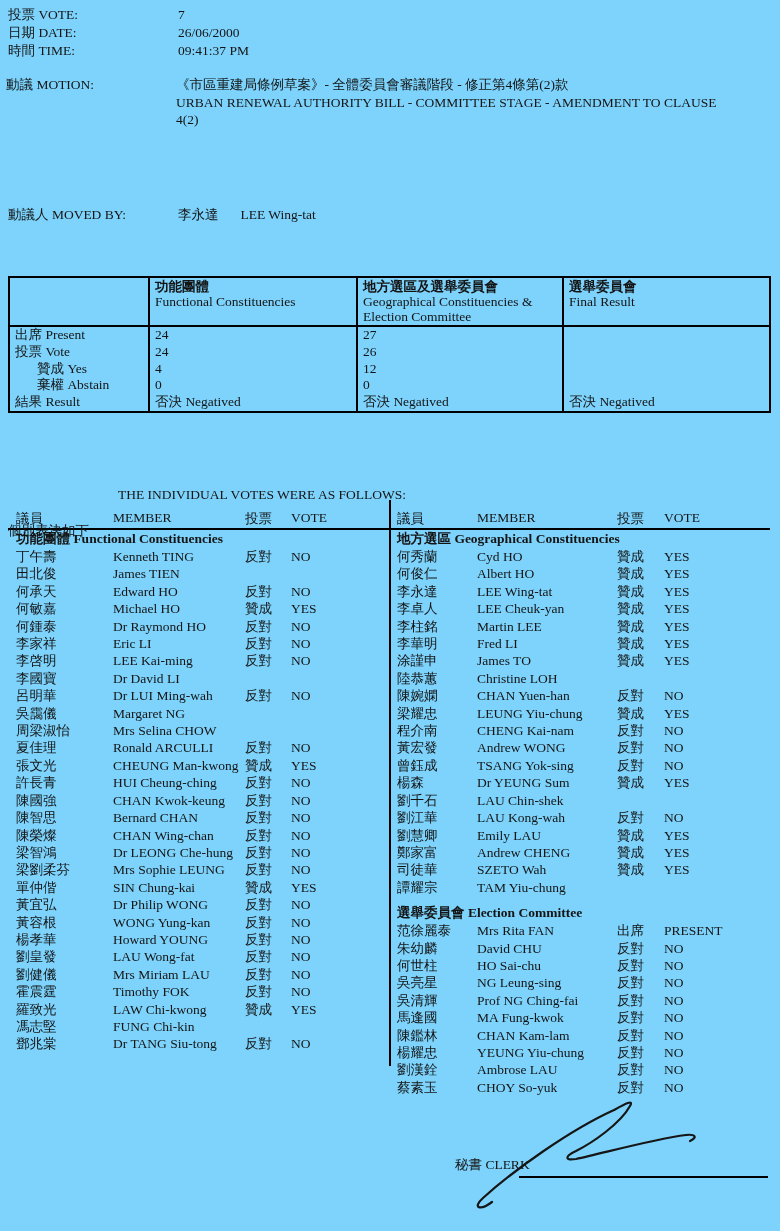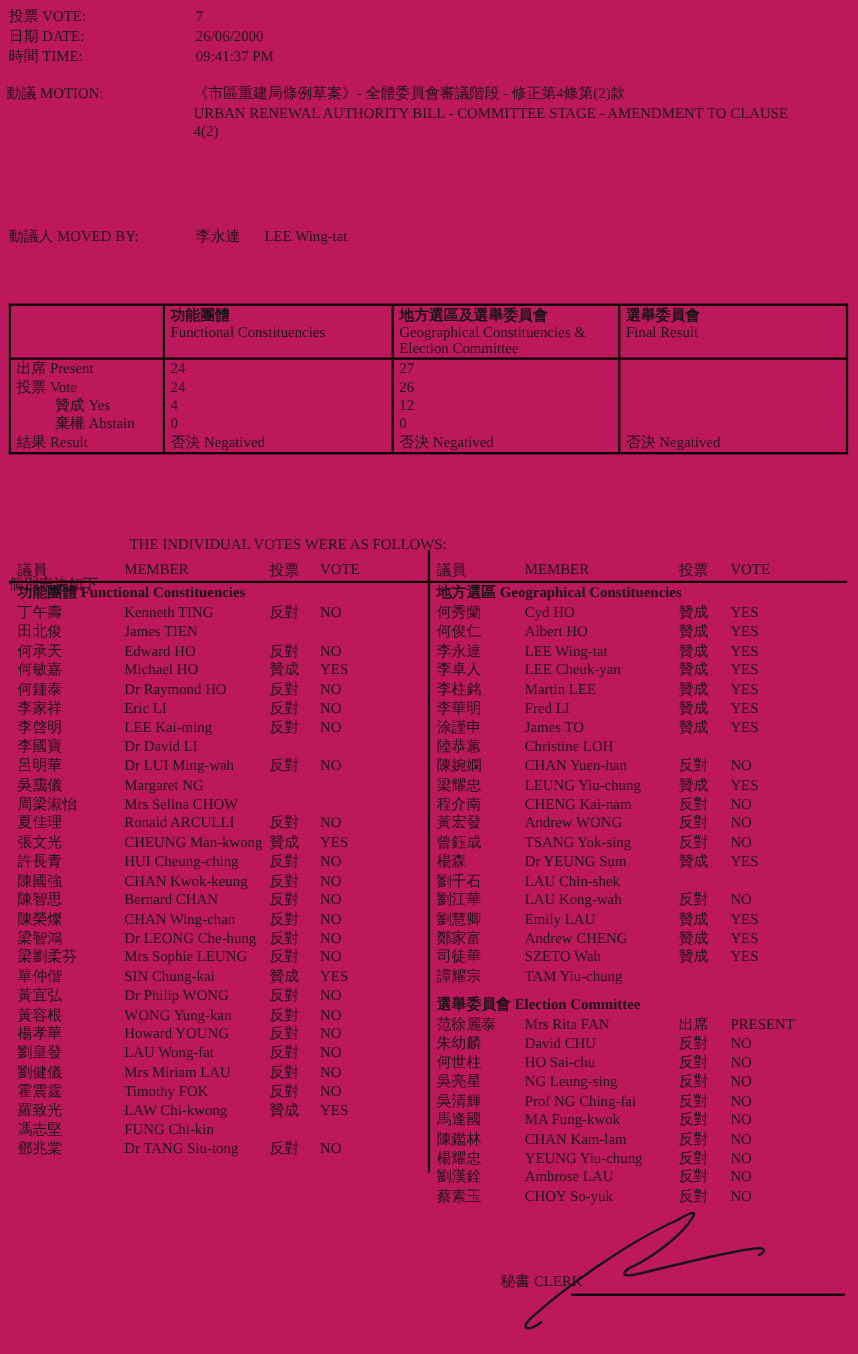--- a/index.html
+++ b/index.html
@@ -1,18 +1,18 @@
 <!DOCTYPE html>
 <html><head>
 <meta charset="utf-8">
 <style>
   html,body { margin:0; padding:0; background:#e8e8e8; }
   .page {
     position:relative; width:780px; height:1231px; margin:0 auto;
-    background:#be185d; color:#141414;
+    background:#7dd3fc; color:#141414;
     font-family:"Liberation Serif","DejaVu Serif",serif;
     font-size:13.5px; overflow:hidden;
   }
   
   .info-block { position:absolute; top:6px; left:8px; width:764px; }
   .info-row { display:flex; line-height:18px; }
   .info-label { width:170px; flex:0 0 170px; }
   .motion-block { position:absolute; top:76px; left:6px; width:764px; display:flex; }
   .motion-val { width:560px; }
   .motion-zh { line-height:18px; }
@@ -26,21 +26,21 @@
   }
   .summary th, .summary td {
     border-left:2px solid #000; padding:0 5px; text-align:left; vertical-align:top;
     font-weight:normal;
   }
   .summary th:first-child, .summary td:first-child { border-left:none; }
   .summary thead th { border-bottom:2px solid #000; height:46px; padding-top:1px;border-radius:17px; }
   .th-zh { font-weight:bold; line-height:15px; }
   .th-en { line-height:15px; }
   .summary tbody td { height:16.8px; line-height:16.8px; }
-  .summary tbody td.indent { padding-left:40px; }
+  .summary tbody td.indent { padding-left:27px; }
   
   .iv { position:absolute; top:486px; left:8px; width:762px; }
   .iv-intro { height:24px; line-height:18px; display:flex; }
   .iv-intro-zh { width:110px; flex:0 0 110px;margin-top:36px; }
   .iv-headers { display:grid; grid-template-columns:381px 381px; border-bottom:2px solid #000; padding-bottom:0; }
   .iv-h-left, .mrow-l { display:grid; grid-template-columns:97px 132px 46px auto; padding-left:8px; }
   .iv-h-right, .mrow-r { display:grid; grid-template-columns:80px 140px 47px auto; padding-left:8px; }
   .iv-body { display:grid; grid-template-columns:381px 381px; align-items:start; }
   .sec-title { padding-left:8px; font-weight:bold; line-height:18px; white-space:nowrap; }
   .sec-gap { margin-top:8px; }

